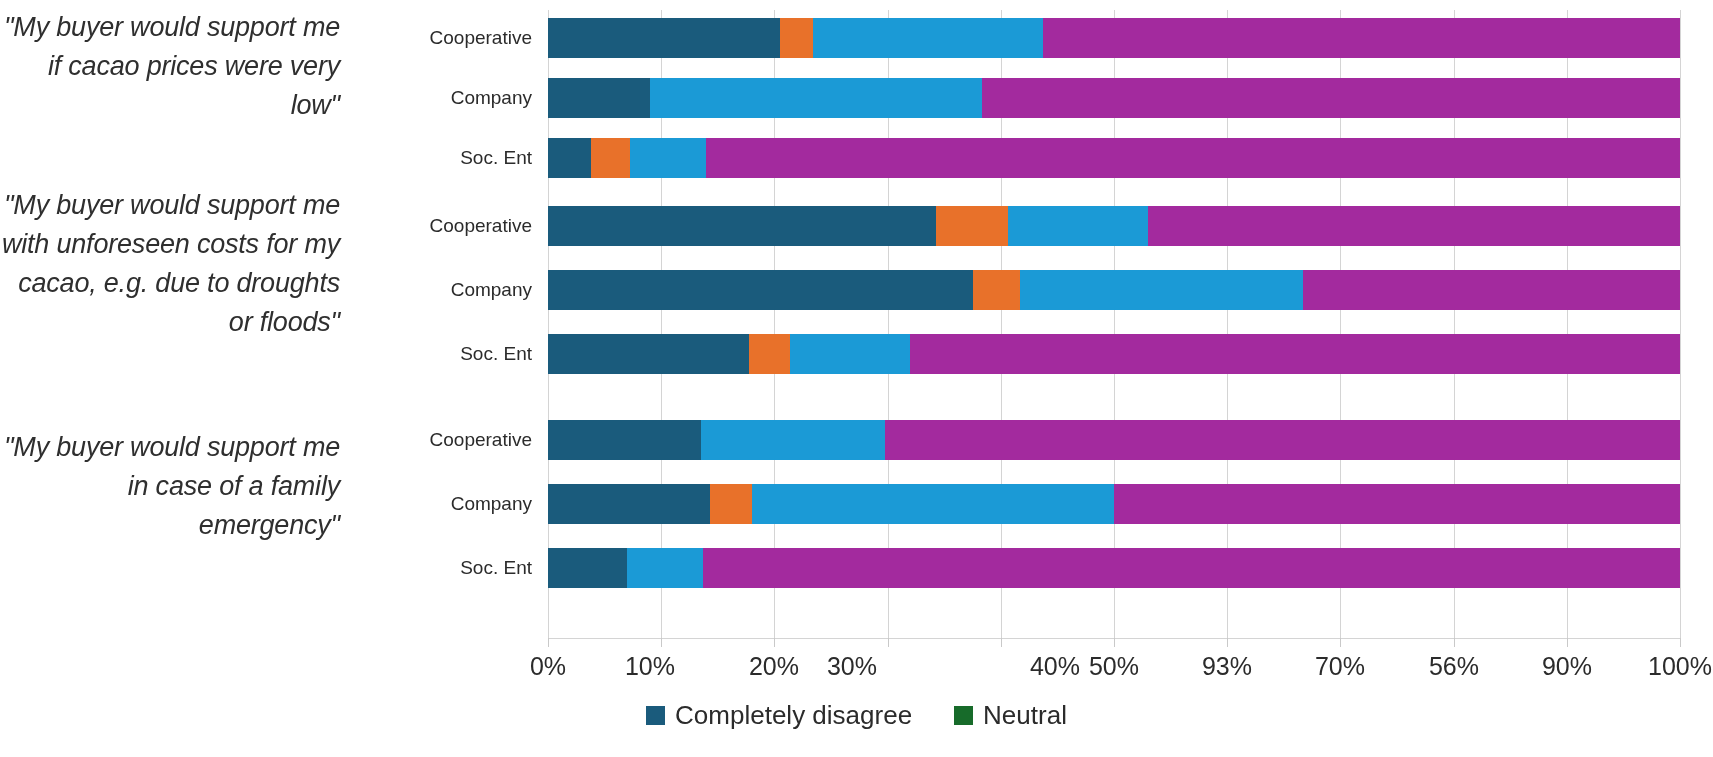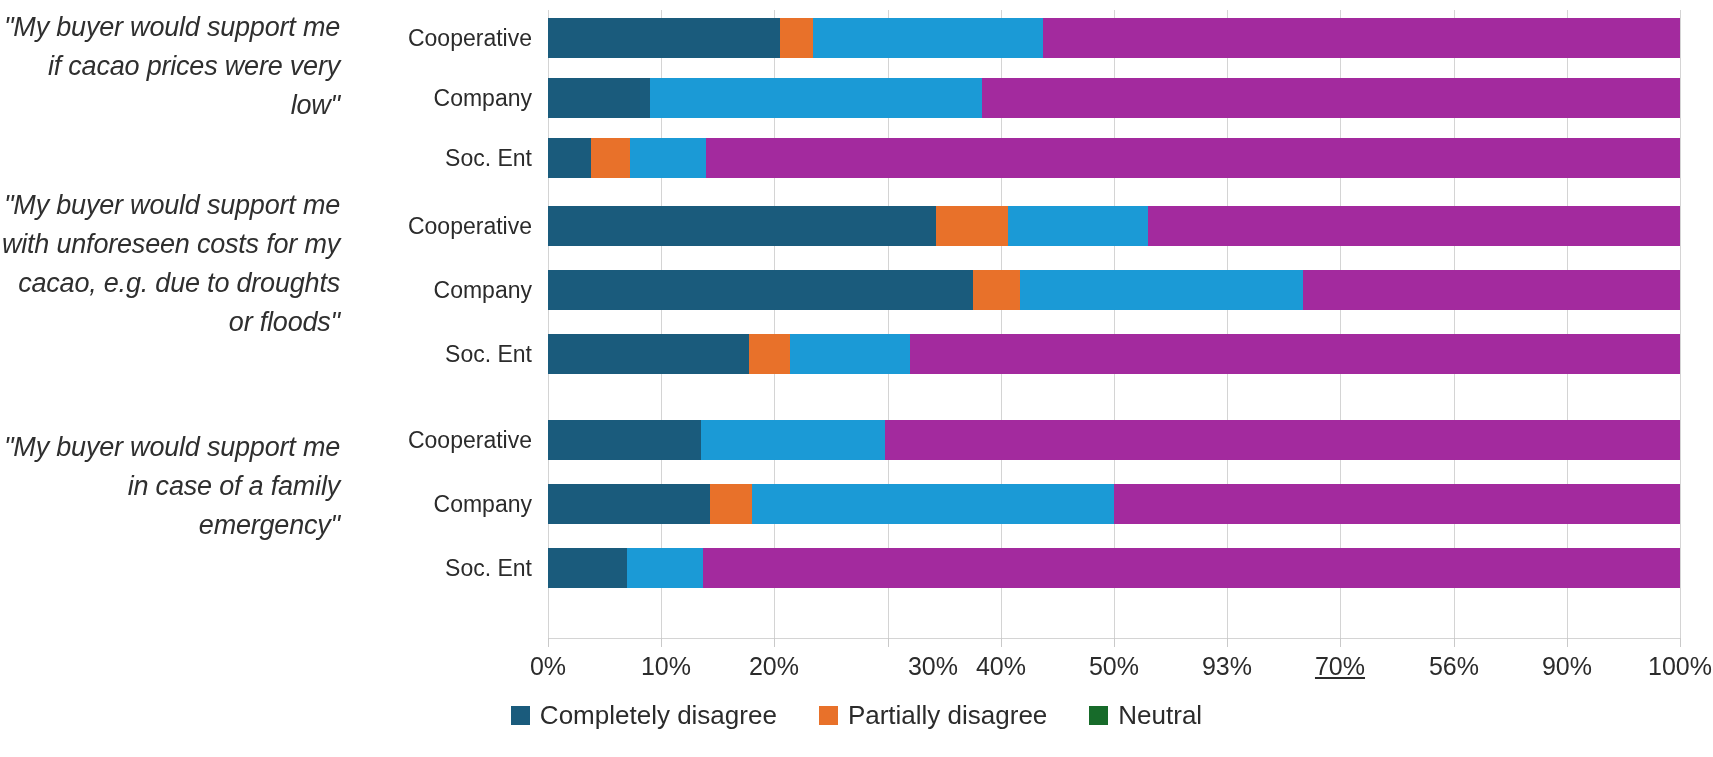--- a/index.html
+++ b/index.html
@@ -72,21 +72,21 @@
   .seg {
     height: 100%;
     box-sizing: border-box;
   }
 
   
   .catlabel {
     position: absolute;
     width: 200px;
     text-align: right;
-    font-size: 23px;
+    font-size: 19px;
     line-height: 40px;
     color: #2b2b2b;
     left: -216px;
   }
 
   
   #xaxis-line {
     position: absolute;
     left: 548px;
     top: 638px;
@@ -242,44 +242,40 @@
     </div>
 
   <div id="xaxis-line"></div>
 
   <div id="legend">
       <div class="legend-item">
         <span class="legend-swatch" style="background: rgb(26, 91, 124);"></span>
         <span class="legend-label">Completely disagree</span>
       </div>
       <div class="legend-item">
-        <span class="legend-swatch" style="background: rgb(232, 113, 42);"></span>
-        <span class="legend-label">Partially disagree</span>
-      </div>
-      <div class="legend-item">
         <span class="legend-swatch" style="background: rgb(23, 107, 42);"></span>
         <span class="legend-label">Neutral</span>
       </div>
     </div>
 
 <div class="xtick" style="left: 548px;"></div>
     <div class="xticklabel" style="left: 548px;">0%</div>
     <div class="xtick" style="left: 661px;"></div>
-    <div class="xticklabel" style="left: 666px;">10%</div>
+    <div class="xticklabel" style="left: 650px;">10%</div>
     <div class="xtick" style="left: 774px;"></div>
     <div class="xticklabel" style="left: 774px;">20%</div>
     <div class="xtick" style="left: 888px;"></div>
-    <div class="xticklabel" style="left: 933px;">30%</div>
+    <div class="xticklabel" style="left: 852px;">30%</div>
     <div class="xtick" style="left: 1001px;"></div>
-    <div class="xticklabel" style="left: 1001px;">40%</div>
+    <div class="xticklabel" style="left: 1055px;">40%</div>
     <div class="xtick" style="left: 1114px;"></div>
     <div class="xticklabel" style="left: 1114px;">50%</div>
     <div class="xtick" style="left: 1227px;"></div>
     <div class="xticklabel" style="left: 1227px;">93%</div>
     <div class="xtick" style="left: 1340px;"></div>
-    <div class="xticklabel" style="left: 1340px; text-decoration: underline;">70%</div>
+    <div class="xticklabel" style="left: 1340px;">70%</div>
     <div class="xtick" style="left: 1454px;"></div>
     <div class="xticklabel" style="left: 1454px;">56%</div>
     <div class="xtick" style="left: 1567px;"></div>
     <div class="xticklabel" style="left: 1567px;">90%</div>
     <div class="xtick" style="left: 1680px;"></div>
     <div class="xticklabel" style="left: 1680px;">100%</div>
   </div>
 
 </body></html>

